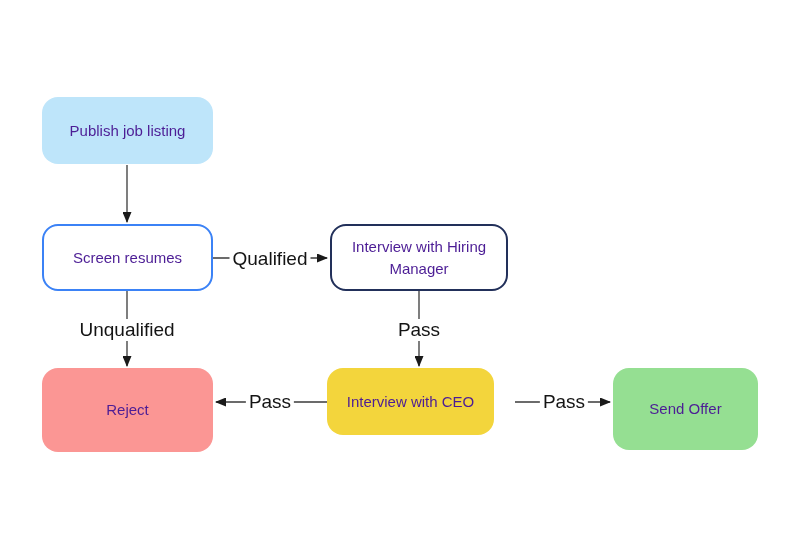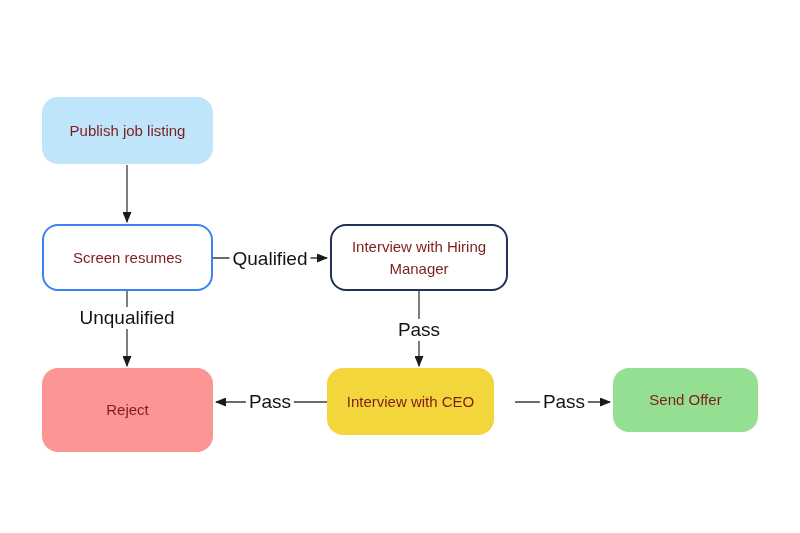--- a/index.html
+++ b/index.html
@@ -27,42 +27,42 @@
 
   .node {
     position: absolute;
     display: flex;
     align-items: center;
     justify-content: center;
     text-align: center;
     border-radius: 16px;
     font-size: 15px;
     line-height: 1.45;
-    color: #7f1d1d;
+    color: #4c1d95;
     padding: 14px 14px;
     cursor: default;
   }
   .node-publish { left: 42px;  top: 97px;  width: 171px; height: 67px; background: #bee5fa; }
   .node-screen  { left: 42px;  top: 224px; width: 171px; height: 67px; background: #ffffff; border: 2px solid #3b82f6; }
   .node-hm      { left: 330px; top: 224px; width: 178px; height: 67px; background: #ffffff; border: 2px solid #22305a; justify-content: flex-end; }
   .node-reject  { left: 42px;  top: 368px; width: 171px; height: 84px; background: #fb9694; }
   .node-ceo     { left: 327px; top: 368px; width: 167px; height: 67px; background: #f3d53c; }
-  .node-offer   { left: 613px; top: 368px; width: 145px; height: 64px; background: #95df92; }
+  .node-offer   { left: 613px; top: 368px; width: 145px; height: 82px; background: #95df92; }
 
   .edge-label {
     position: absolute;
     transform: translate(-50%, -50%);
     background: #ffffff;
     color: #141414;
     font-size: 19px;
     padding: 0 3px;
     white-space: nowrap;
   }
   .label-qualified   { left: 270px; top: 259px; }
-  .label-unqualified { left: 127px; top: 318px; }
+  .label-unqualified { left: 127px; top: 330px; }
   .label-pass-hm     { left: 419px; top: 330px; }
   .label-fail        { left: 270px; top: 402px; }
   .label-pass-ceo    { left: 564px; top: 402px; }
 </style>
 </head>
 <body>
 
 <div class="canvas">
 
   <svg class="edges-layer" width="800" height="533" viewBox="0 0 800 533" xmlns="http://www.w3.org/2000/svg" aria-hidden="true">

